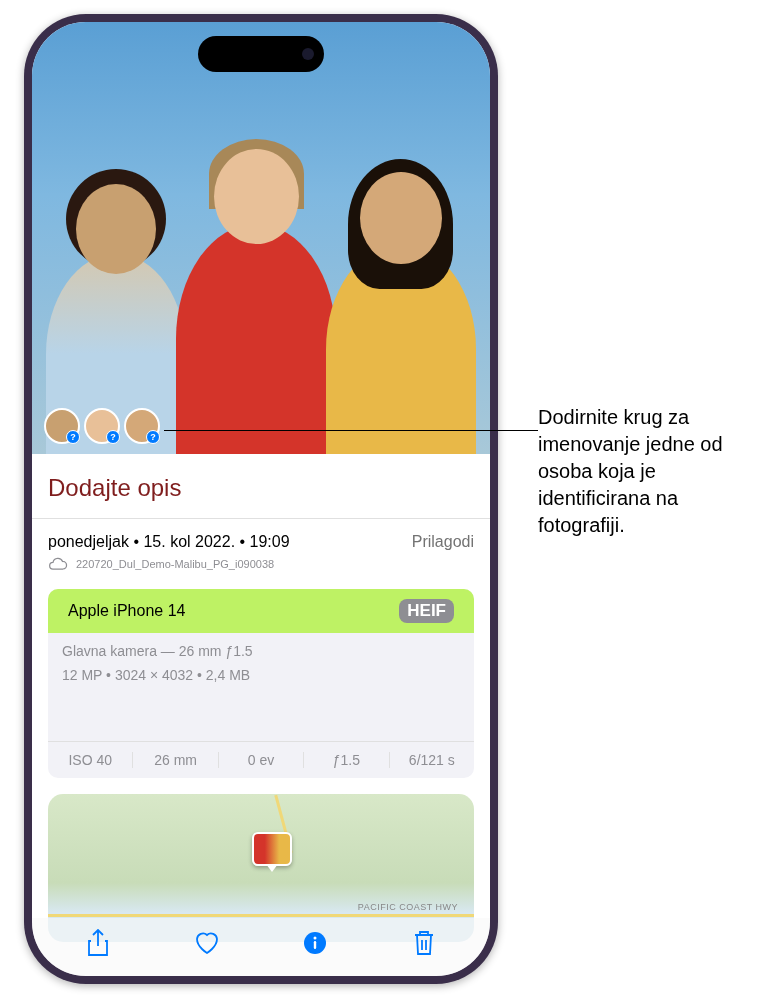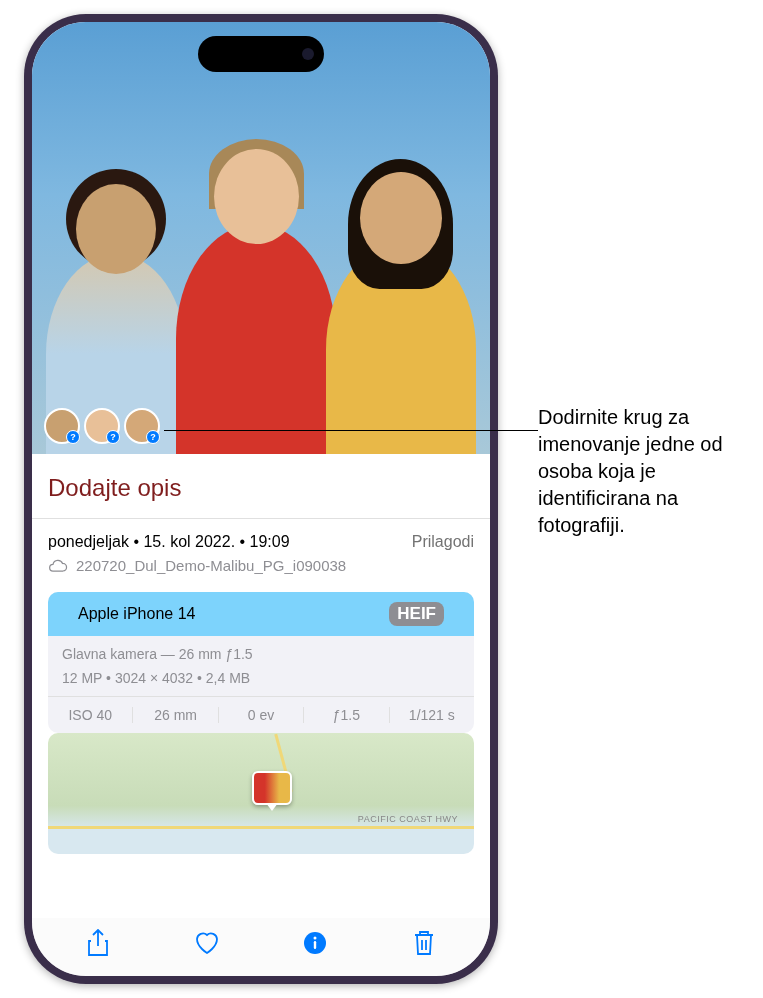--- a/index.html
+++ b/index.html
@@ -140,35 +140,35 @@
       align-items: center;
       margin-bottom: 6px;
     }
     .date-text { font-size: 16px; color: #000; }
     .adjust-link { color: #737373; font-size: 16px; }
     .filename-row {
       display: flex;
       align-items: center;
       gap: 8px;
       color: #8e8e93;
-      font-size: 15px;
+      font-size: 11px;
       margin-bottom: 18px;
     }
     .cloud-icon {
       width: 20px;
       height: 14px;
     }
     .metadata-card {
       background: #f2f2f7;
       border-radius: 10px;
       overflow: hidden;
     }
     .metadata-header {
-      background: #7dd3fc;
-      padding: 10px 30px;
+      background: #bef264;
+      padding: 10px 20px;
       display: flex;
       justify-content: space-between;
       align-items: center;
     }
     .device-name { font-size: 16px; color: #000; }
     .format-badge {
       background: #8e8e93;
       color: #fff;
       font-size: 17px;
       font-weight: 600;
@@ -179,32 +179,34 @@
       padding: 10px 14px;
       color: #8e8e93;
       font-size: 14px;
     }
     .metadata-line1 { margin-bottom: 8px; }
     .metadata-line2 { margin-bottom: 0; }
     .metadata-footer {
       display: flex;
       border-top: 1px solid #e0e0e0;
       padding: 10px 0;
+      margin-top: 48px;
     }
     .metadata-cell {
       flex: 1;
       text-align: center;
       color: #8e8e93;
       font-size: 14px;
       border-right: 1px solid #e0e0e0;
     }
     .metadata-cell:last-child { border-right: none; }
     .map-area {
-      height: 121px;
-      border-radius: 10px;
+      margin-top: 16px;
+      height: 148px;
+      border-radius: 15px;
       background: linear-gradient(180deg, #d8e8c8 0%, #c8dcb8 60%, #d8e8f0 80%);
       position: relative;
       overflow: hidden;
     }
     .map-road {
       position: absolute;
       bottom: 25px;
       left: 0;
       right: 0;
       height: 3px;
@@ -354,21 +356,21 @@
         </div>
         <div class="metadata-body">
           <div class="metadata-line1">Glavna kamera — 26 mm ƒ1.5</div>
           <div class="metadata-line2">12 MP  •  3024 × 4032  •  2,4 MB</div>
         </div>
         <div class="metadata-footer">
           <div class="metadata-cell">ISO 40</div>
           <div class="metadata-cell">26 mm</div>
           <div class="metadata-cell">0 ev</div>
           <div class="metadata-cell">ƒ1.5</div>
-          <div class="metadata-cell">1/121 s</div>
+          <div class="metadata-cell">6/121 s</div>
         </div>
       </div>
 
       <div class="map-area">
         <div class="map-road2"></div>
         <div class="map-road"></div>
         <div class="map-label">PACIFIC COAST HWY</div>
         <div class="map-pin"></div>
       </div>
     </div>

